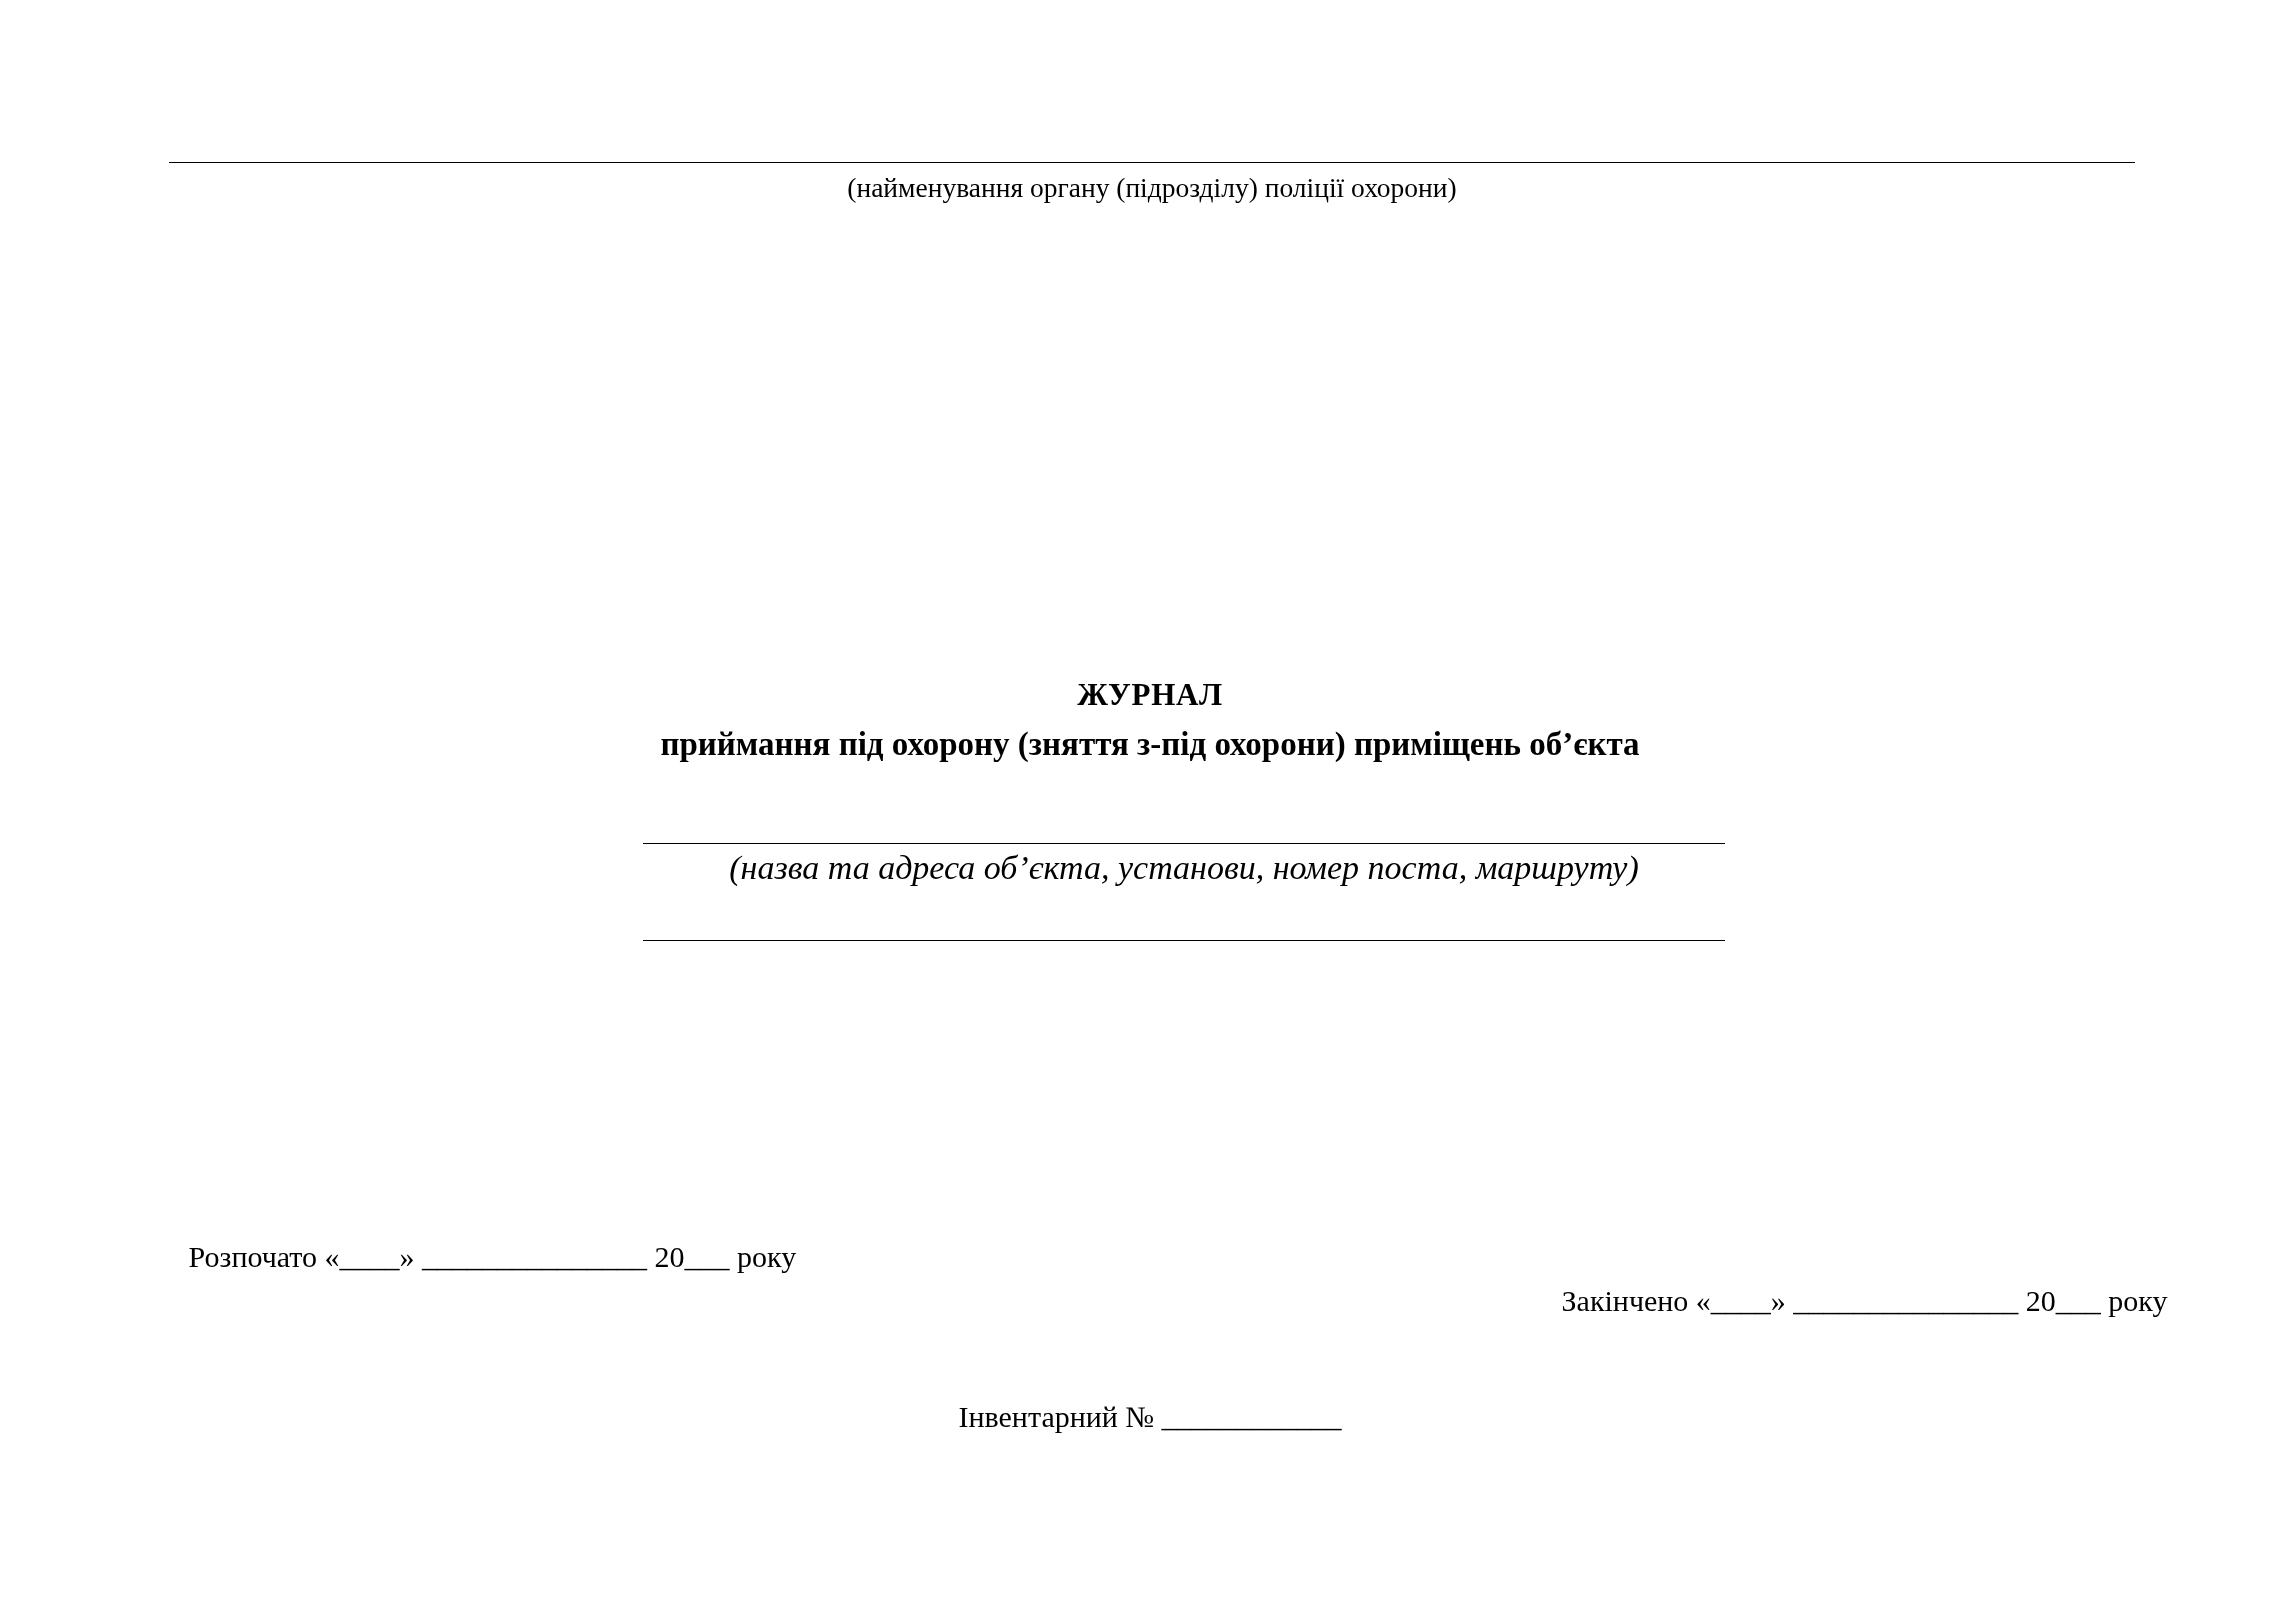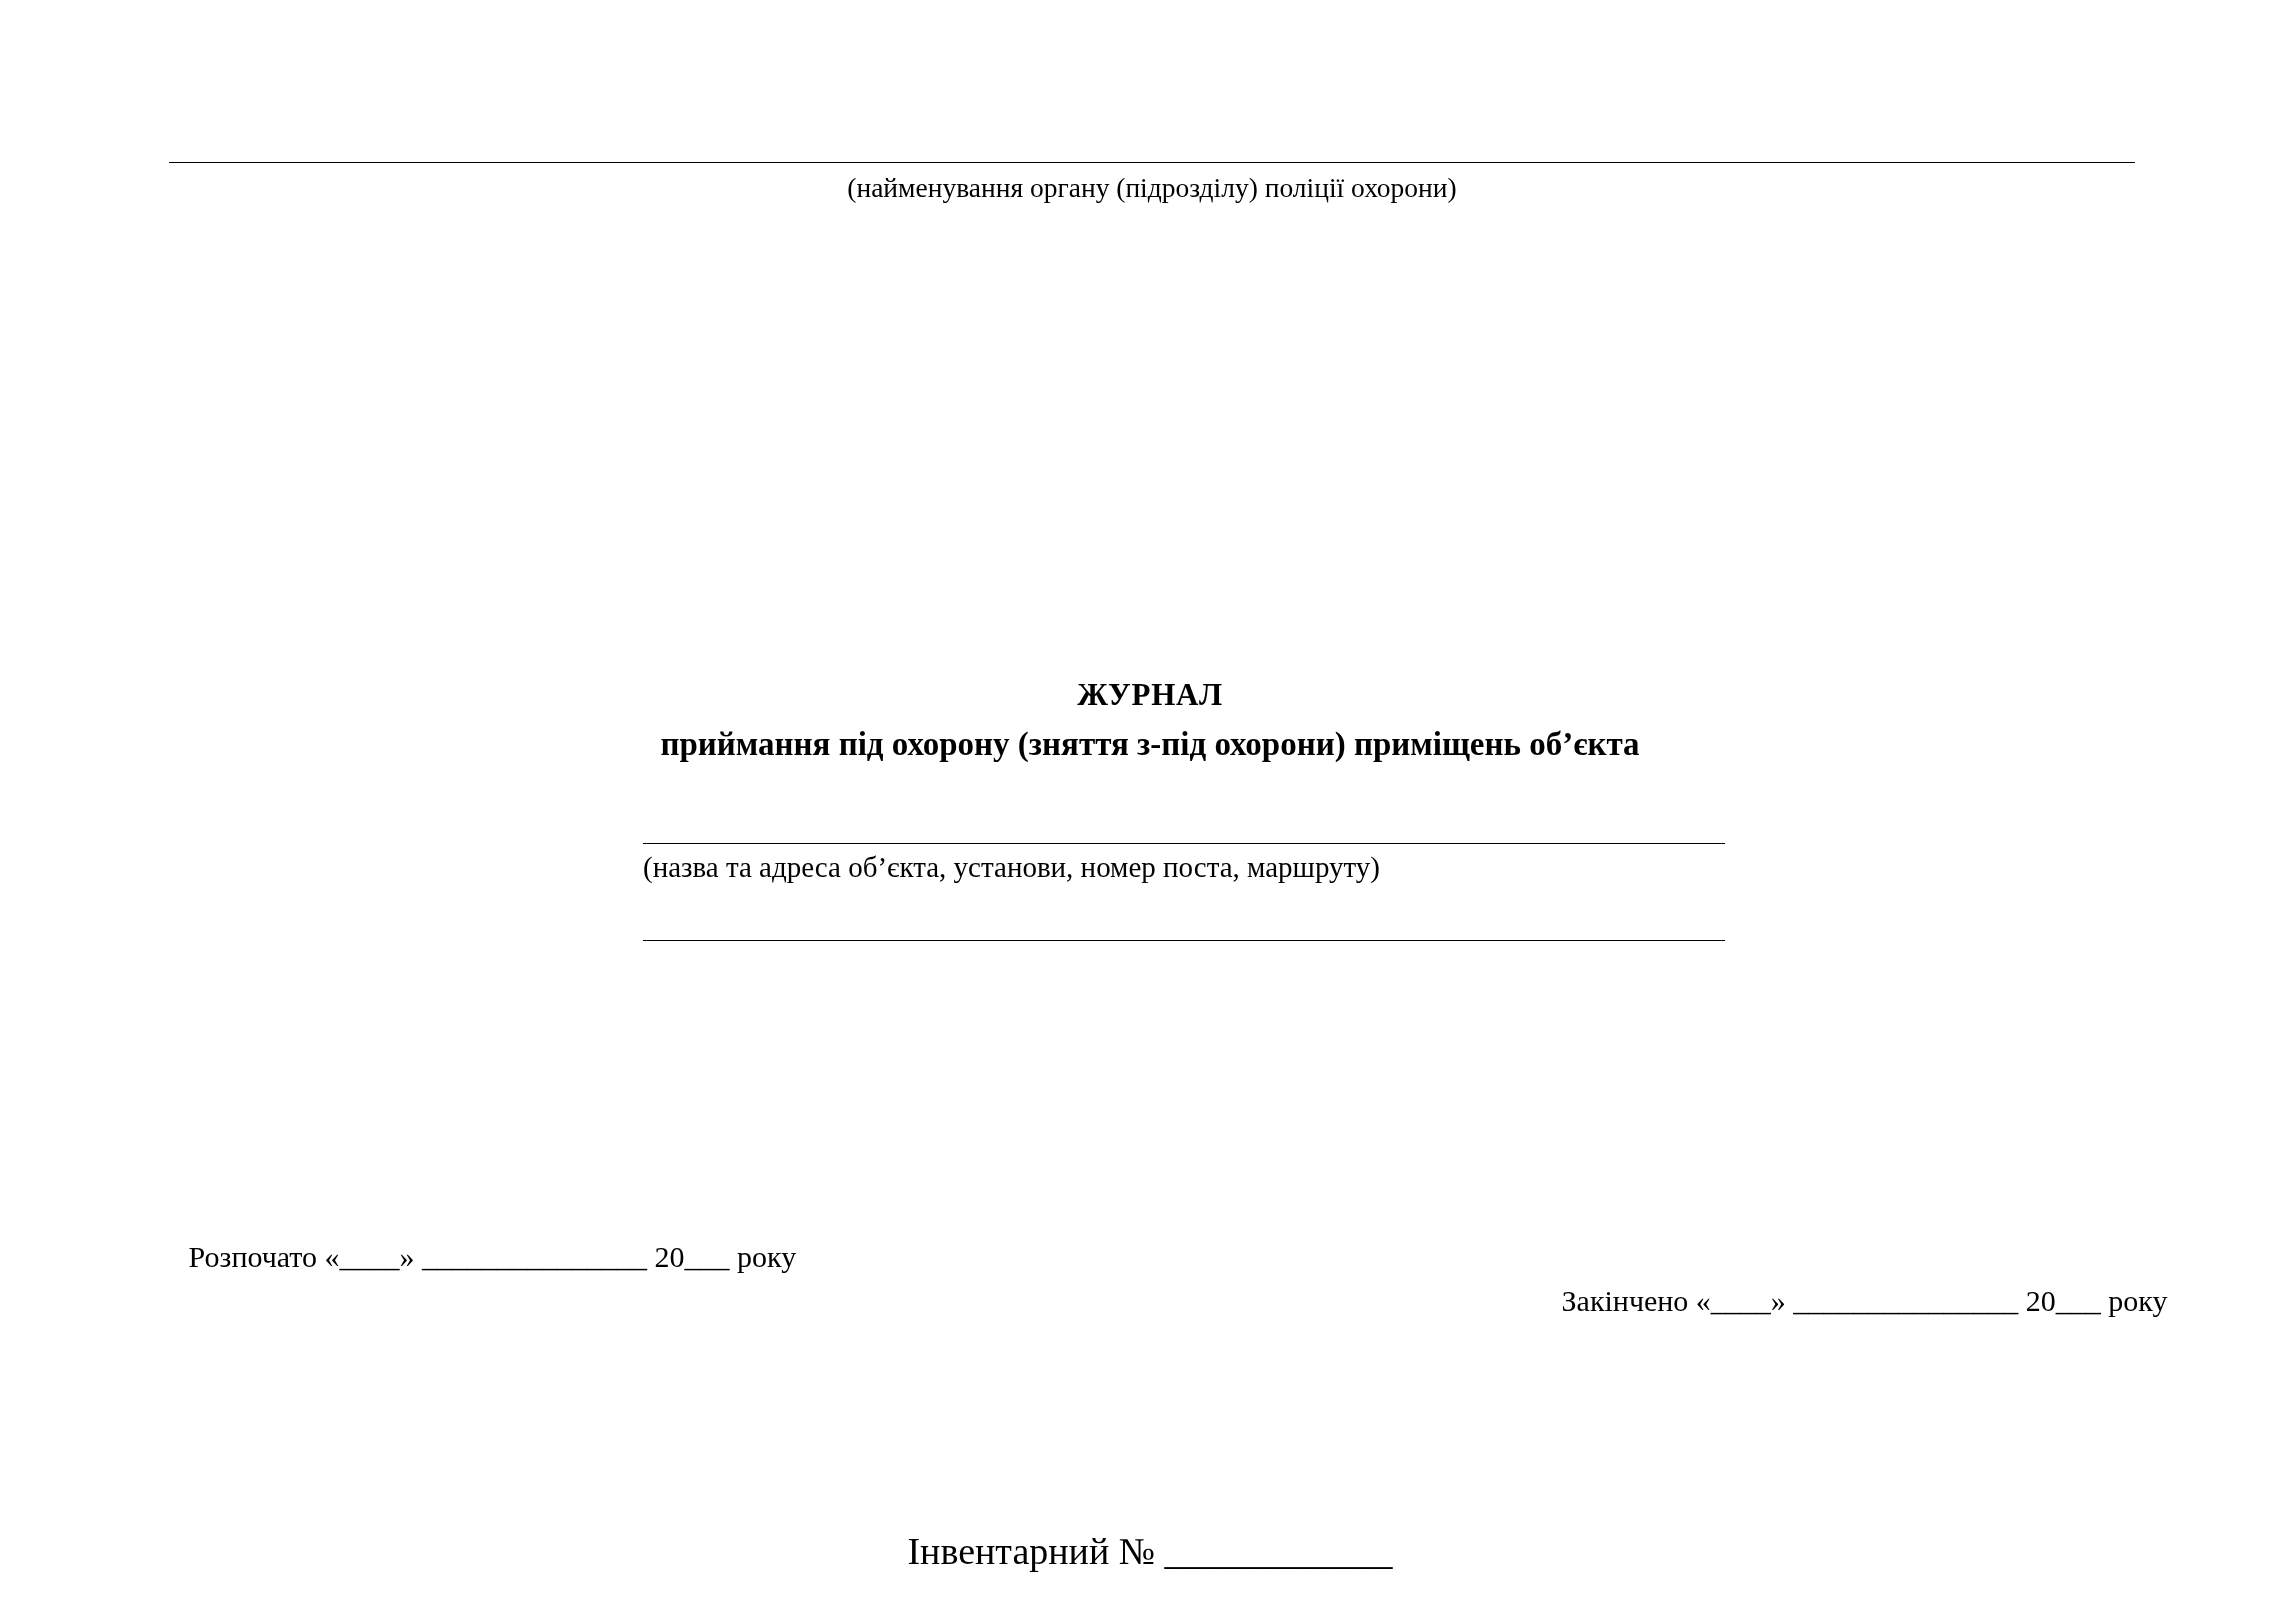--- a/index.html
+++ b/index.html
@@ -69,22 +69,24 @@
     left: 643px;
     top: 843px;
     width: 1082px;
     border-bottom: 1.3px solid #000000;
   }
   .obj-caption {
     position: absolute;
     left: 643px;
     top: 849px;
     width: 1082px;
-    font-size: 29px;
+    text-align: center;
+    font-size: 34px;
     line-height: 37px;
+    font-style: italic;
   }
   .obj-rule-2 {
     position: absolute;
     left: 643px;
     top: 940px;
     width: 1082px;
     border-bottom: 1.3px solid #000000;
   }
 
   
@@ -107,24 +109,24 @@
     right: 6.5px;
     top: 0;
     white-space: nowrap;
     margin-top: 44px;
   }
 
   
   .inventory {
     position: absolute;
     left: 166px;
-    top: 1532px;
+    top: 1397px;
     width: 1968px;
     text-align: center;
-    font-size: 38px;
+    font-size: 30px;
     line-height: 39px;
   }
 </style>
 </head>
 <body>
 
 <div class="page">
 
   <div class="org-rule"></div>
   <div class="org-caption">(найменування органу (підрозділу) поліції охорони)</div>

